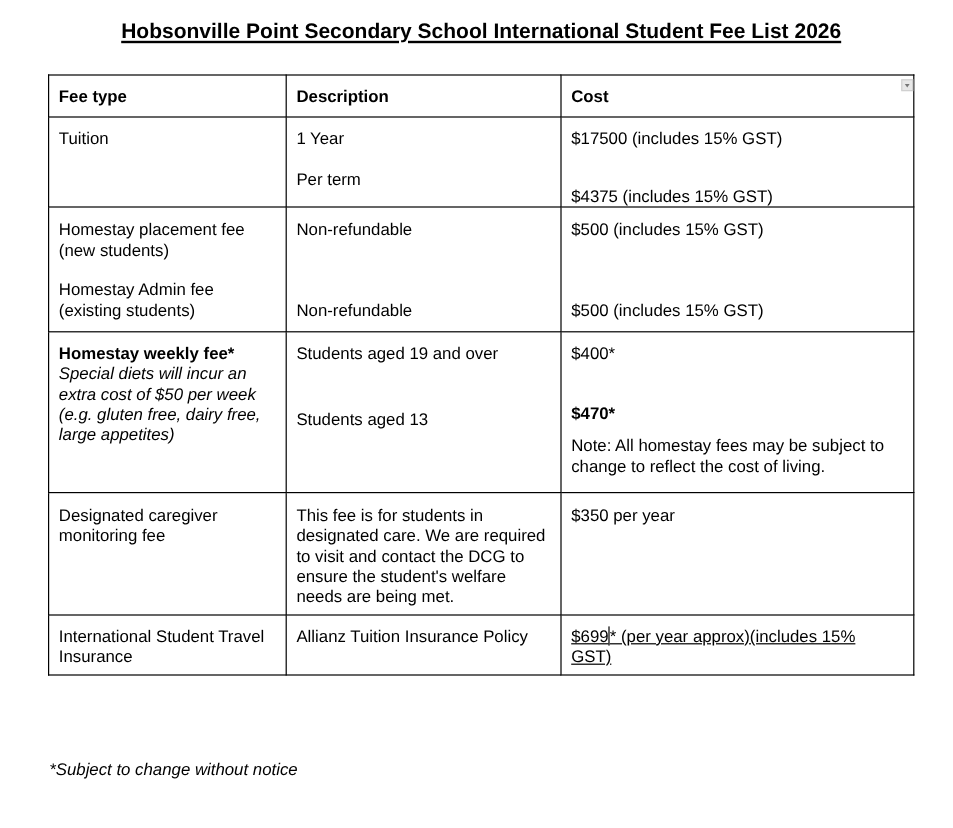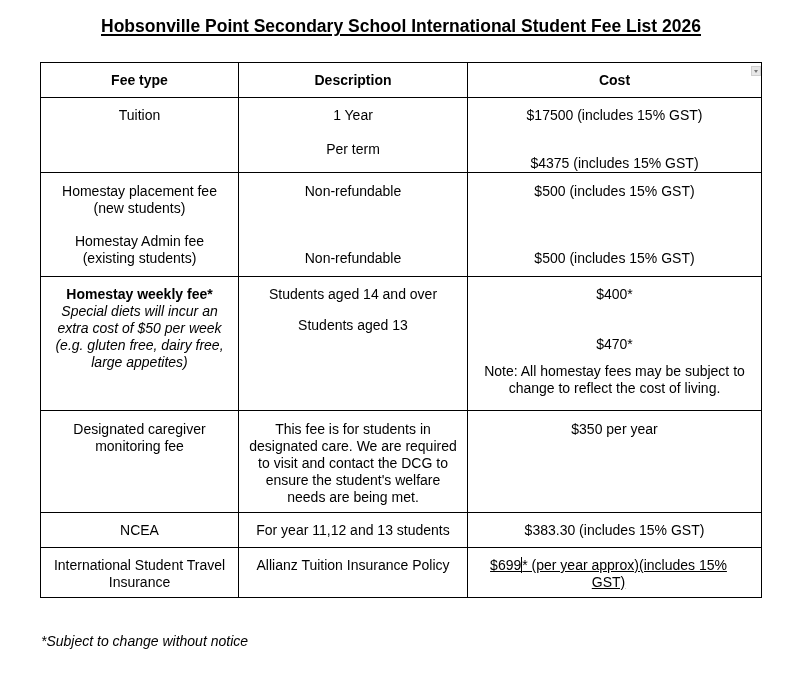--- a/index.html
+++ b/index.html
@@ -38,21 +38,21 @@
     }
     table.fees col.c1 { width: 198px; }
     table.fees col.c2 { width: 229px; }
     table.fees col.c3 { width: 294px; }
     table.fees td, table.fees th {
       border: 1.5px solid #000000;
       vertical-align: top;
       padding: 0 8px;
       font-size: 14px;
       line-height: 17px;
-      text-align: center;
+      text-align: left;
       font-weight: normal;
     }
     table.fees th { font-weight: bold; }
     .b { font-weight: bold; }
     .i { font-style: italic; }
     .r { text-align: right; }
     .line { display: block; }
     .cell-inner { position: relative; }
     .footnote {
       position: absolute;
@@ -137,53 +137,42 @@
       <span class="line" style="margin-top:50px;">$500 (includes 15% GST)</span>
     </td>
   </tr>
 
   <tr style="height:134px;">
     <td style="padding-top:9px;">
       <span class="line b">Homestay weekly fee*</span>
       <span class="line i">Special diets will incur an extra cost of $50 per week (e.g. gluten free, dairy free, large appetites)</span>
     </td>
     <td class="r" style="padding-top:9px;">
-      <span class="line">Students aged 14 and over</span>
-      <span class="line" style="margin-top:14px;">Students aged 13</span>
+      <span class="line">Students aged 19 and over</span>
+      <span class="line" style="margin-top:38px;">Students aged 13</span>
     </td>
     <td style="padding-top:9px;">
       <span class="line">$400*</span>
-      <span class="line" style="margin-top:33px;">$470*</span>
+      <span class="line" style="margin-top:33px;font-weight:bold;">$470*</span>
       <span class="line" style="margin-top:10px;">Note: All homestay fees may be subject to change to reflect the cost of living.</span>
     </td>
   </tr>
 
   <tr style="height:102px;">
     <td class="b" style="padding-top:10px;">
       <span>Designated caregiver monitoring fee</span>
     </td>
     <td style="padding-top:10px;">
       <span>This fee is for students in designated care. We are required to visit and contact the DCG to ensure the student's welfare needs are being met.</span>
     </td>
     <td style="padding-top:10px;">
       <span>$350 per year</span>
     </td>
   </tr>
 
-  <tr style="height:35px;">
-    <td class="b" style="vertical-align:middle;">
-      <span>NCEA</span>
-    </td>
-    <td class="r" style="vertical-align:middle;">
-      <span>For year 11,12 and 13 students</span>
-    </td>
-    <td style="vertical-align:middle;">
-      <span>$383.30 (includes 15% GST)</span>
-    </td>
-  </tr>
 
   <tr style="height:50px;">
     <td class="b" style="padding-top:9px;">
       <span>International Student Travel Insurance</span>
     </td>
     <td class="r" style="padding-top:9px;">
       <span>Allianz Tuition Insurance Policy</span>
     </td>
     <td style="padding-top:9px; padding-right:20px;text-decoration:underline;">
       <div class="cell-inner">

